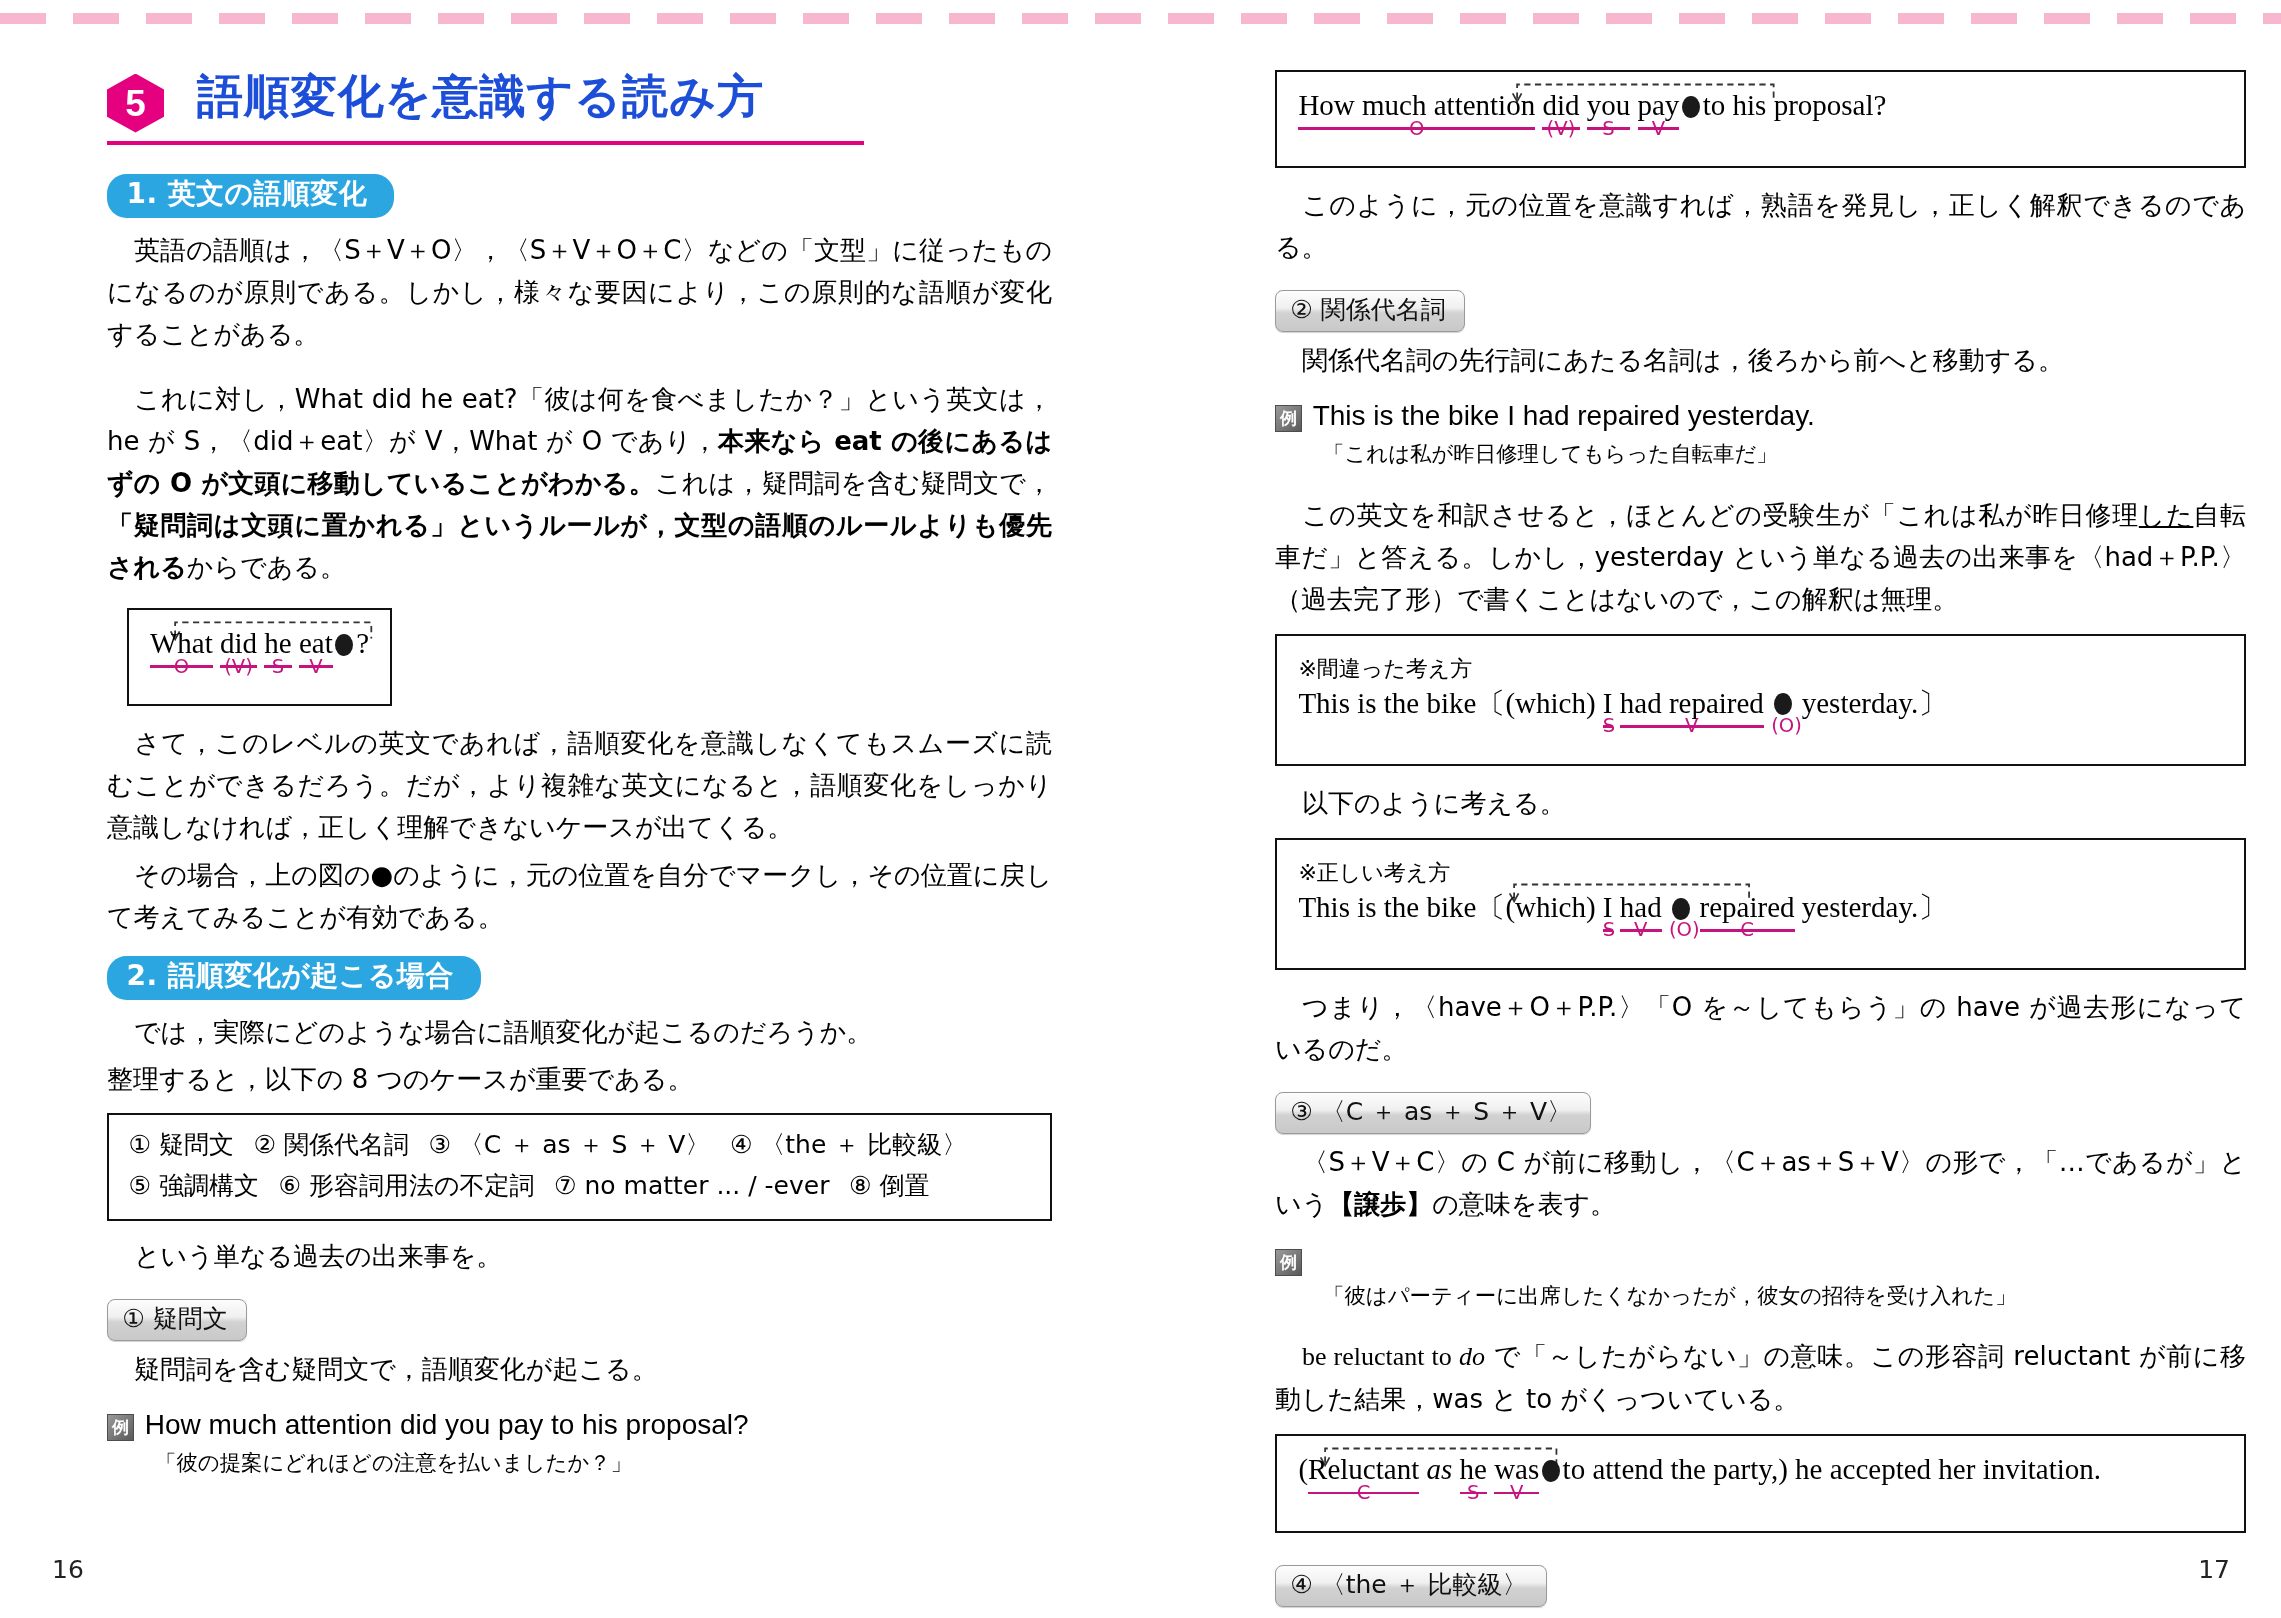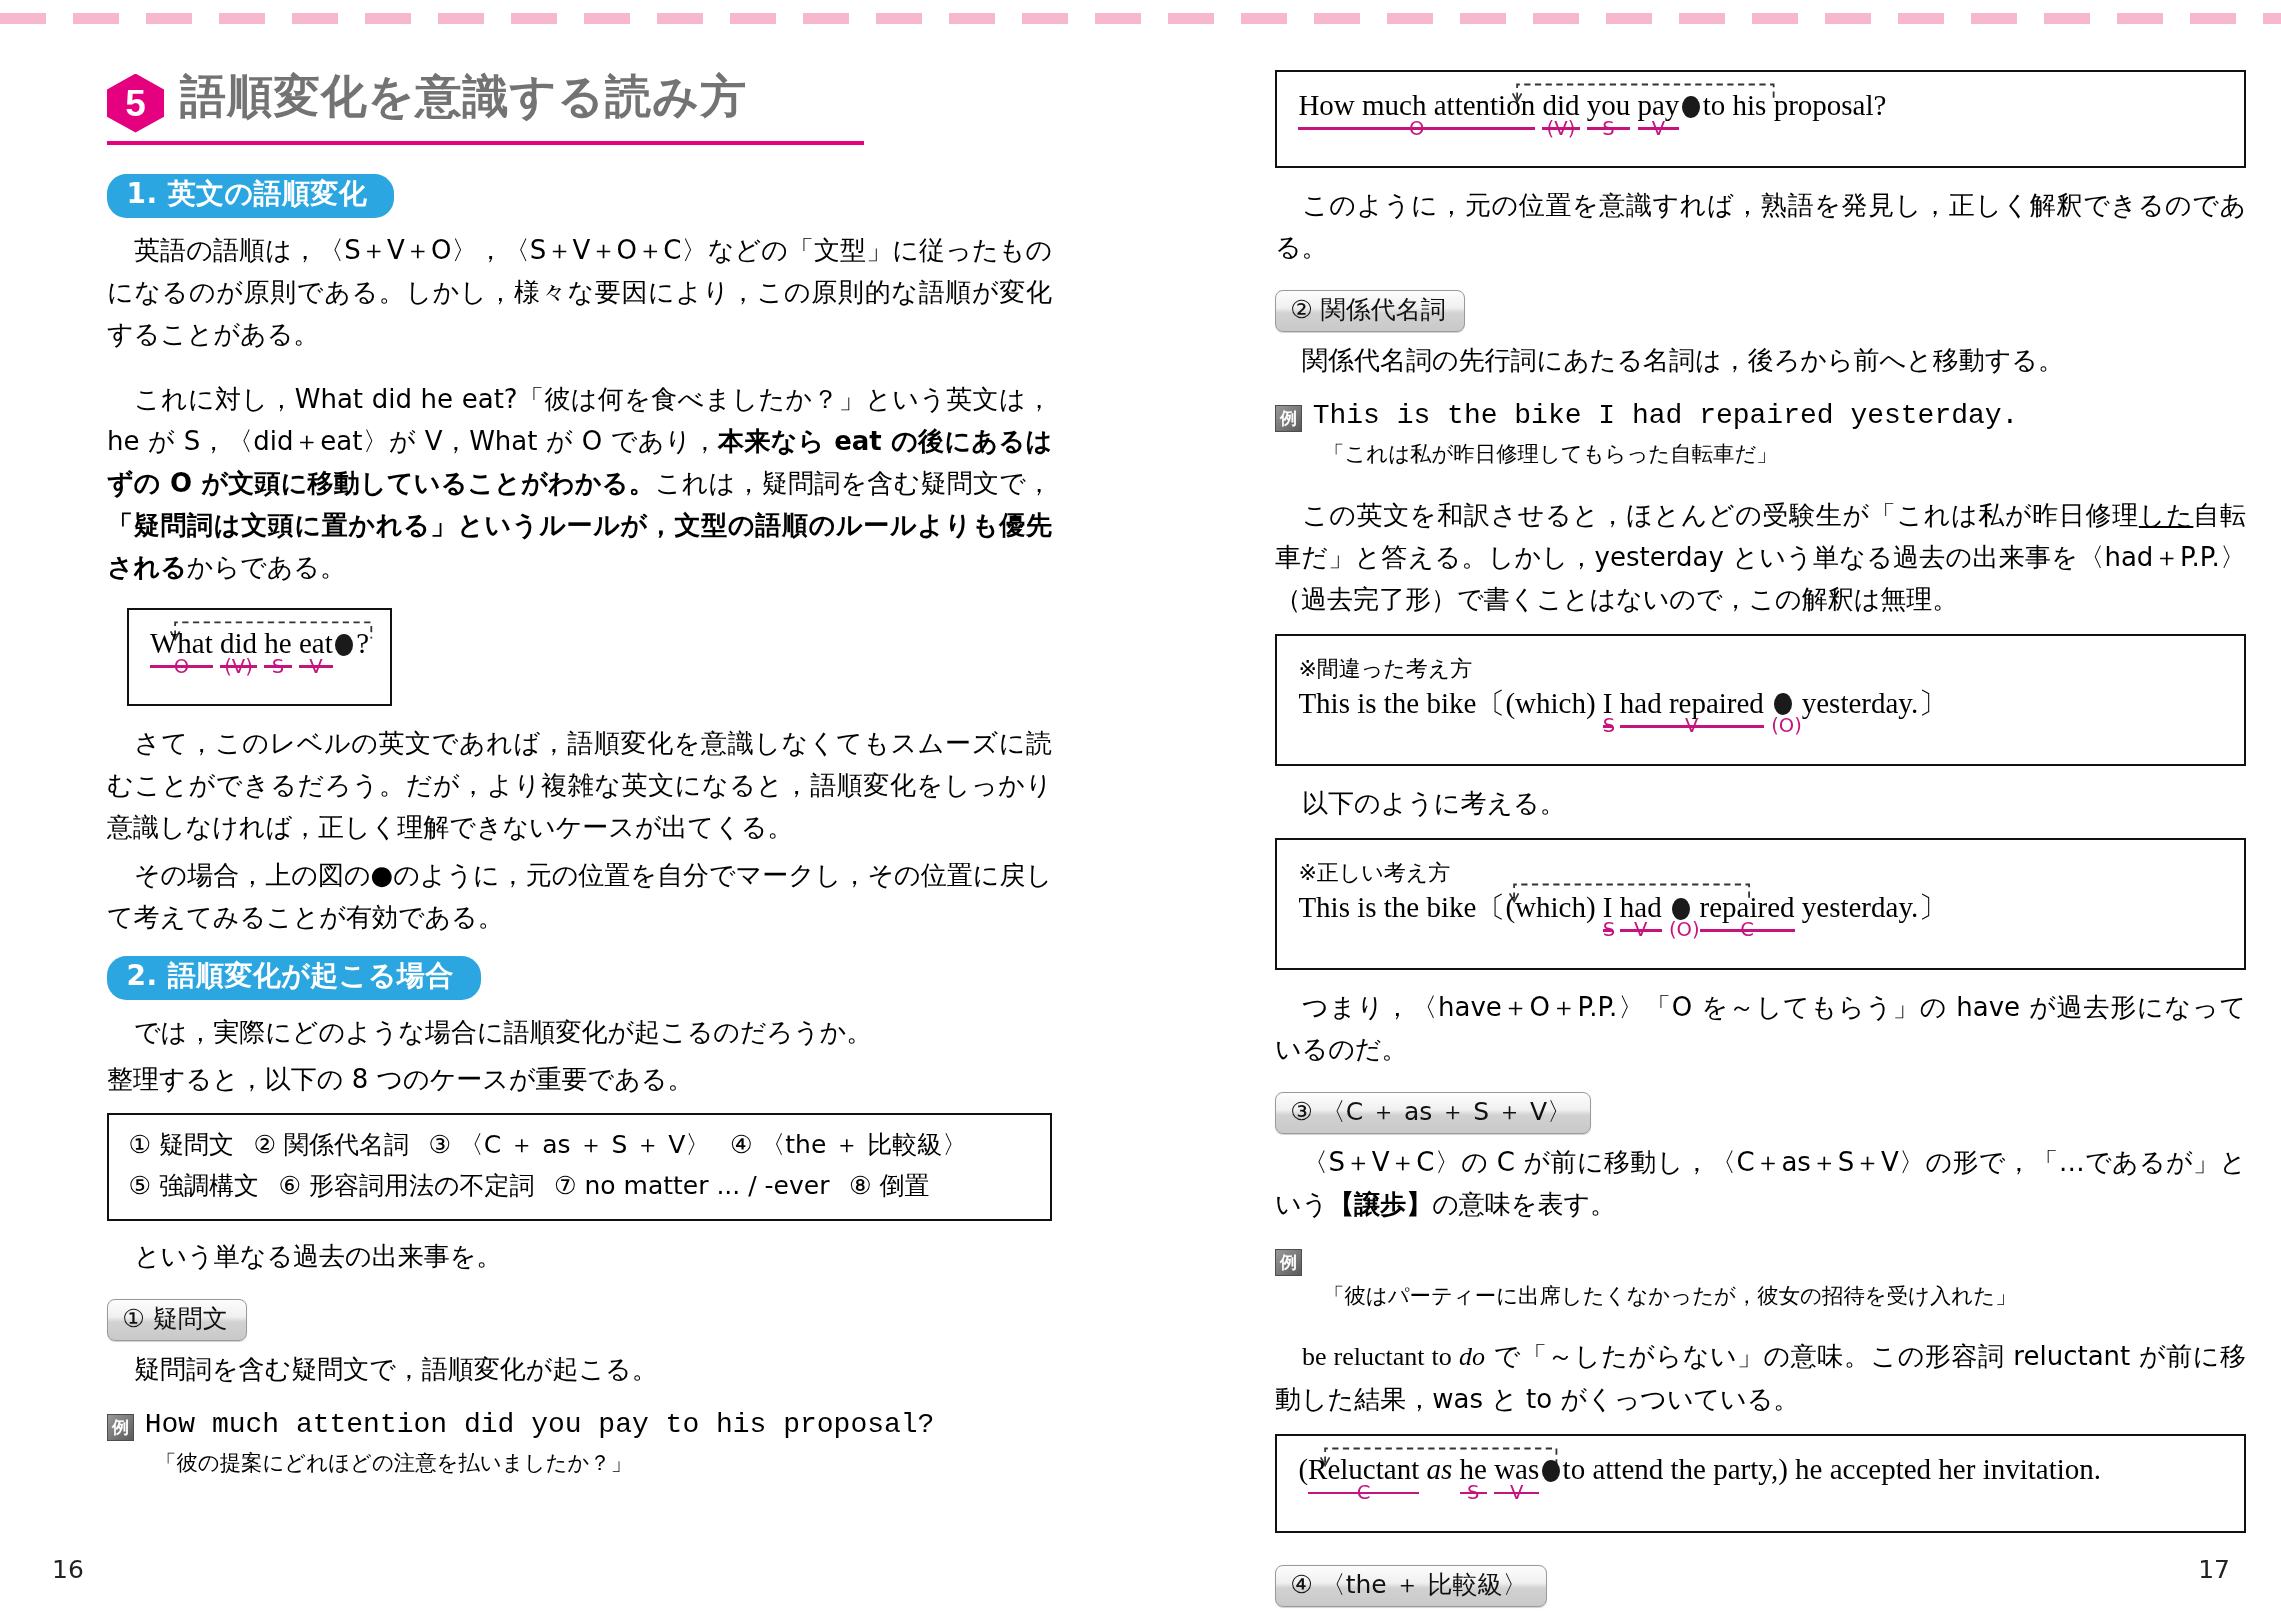--- a/index.html
+++ b/index.html
@@ -34,22 +34,22 @@
     position:absolute; left:0; top:3.6px;
     width:57px; height:59px;
     background:#e4007f;
     clip-path: polygon(50% 0%, 100% 27%, 100% 73%, 50% 100%, 0% 73%, 0% 27%);
     color:#fff; font-family:"Liberation Sans", sans-serif;
     font-size:37px; font-weight:bold;
     display:flex; align-items:center; justify-content:center;
     line-height:1;
   }
   .sec-title {
-    position:absolute; left:73px; top:-3.6px;
-    color:#737373;
+    position:absolute; left:90px; top:-3.6px;
+    color:#1d4ed8;
     font-family:"DejaVu Sans", sans-serif;
     font-weight:bold; font-size:46px; letter-spacing:0.9px;
     white-space:nowrap;
   }
   .sec-rule {
     position:absolute; left:0; top:71px; width:757px; height:3.6px;
     background:#e4007f;
   }
 
   
@@ -103,21 +103,21 @@
     flex:0 0 auto;
     width:27px; height:27px; margin-top:8px; margin-right:10.7px;
     background: linear-gradient(135deg,#9a9a9a,#5a5a5a);
     border:0.9px solid #4d4d4d;
     color:#fff; font-family:"DejaVu Sans", sans-serif;
     font-size:17px; font-weight:bold;
     display:flex; align-items:center; justify-content:center;
     line-height:1;
   }
   .example-en {
-    font-family:Liberation Mono, monospace;
+    font-family:Liberation Sans, sans-serif;
     font-size:28px; line-height:1.35; color:#000;
   }
   .jp-quote {
     font-family:"DejaVu Sans", sans-serif;
     font-size:21.4px; line-height:1.5;
     margin:3.6px 0 0 48px; color:#000;
   }
 
   
   .listbox {

